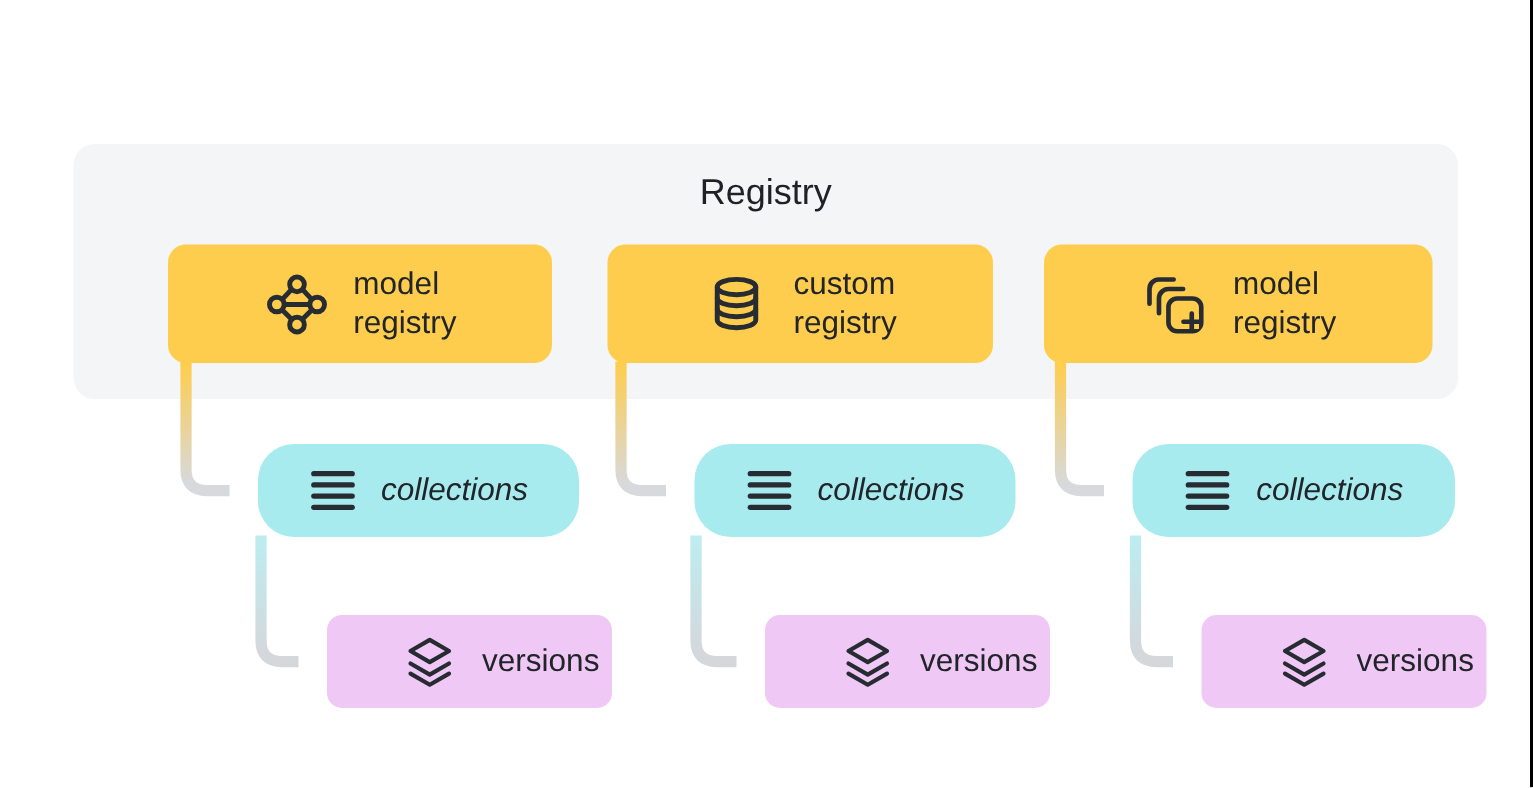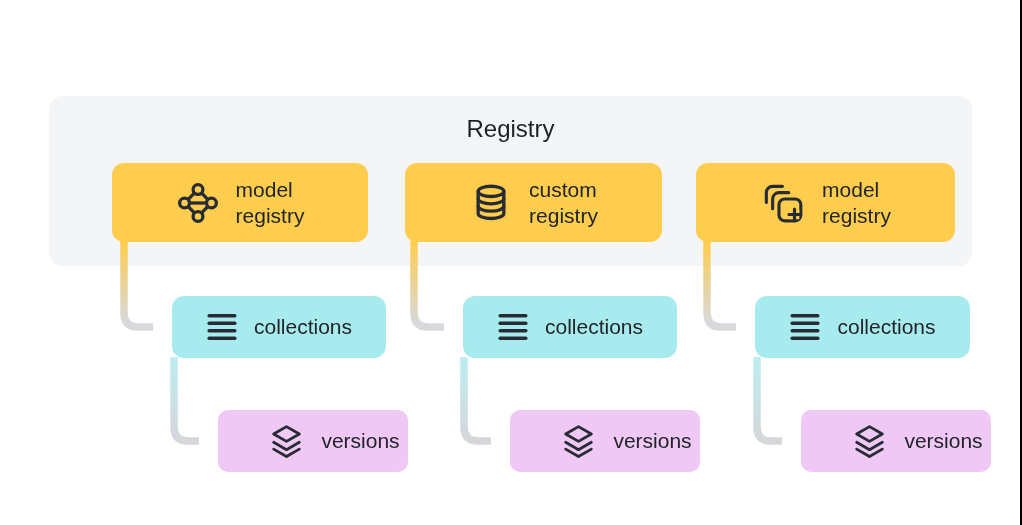--- a/index.html
+++ b/index.html
@@ -18,21 +18,21 @@
   .registry-title{
     position:absolute;top:19px;left:0;width:100%;text-align:center;
     font-size:24px;line-height:28px;color:#1e2227;
   }
   .connectors{position:absolute;left:0;top:0;pointer-events:none;}
   .card{
     position:absolute;display:flex;align-items:center;justify-content:center;
     gap:16px;box-sizing:border-box;margin-left:23px;
   }
   .registry-card{top:163px;height:79px;background:var(--registry-box,#FFCD4D);border-radius:12px;}
-  .collections-card{top:296px;height:62px;background:var(--collections-box,#A8EBEF);border-radius:12px;}
+  .collections-card{top:296px;height:62px;background:var(--collections-box,#A8EBEF);border-radius:24px;font-style:italic;}
   .versions-card{top:410px;height:62px;background:var(--versions-box,#F0C8F5);border-radius:10px;padding-left:42px;}
   .card-label{font-size:21px;color:#212529;white-space:nowrap;}
   .two-line span{display:block;line-height:26px;text-align:left;}
   .icon{flex:0 0 auto;display:block;}
   .icon .stroke{fill:none;stroke:var(--icon-dark,#272C33);stroke-width:2.7px;}
   .icon .round{stroke-linecap:round;stroke-linejoin:round;}
   .icon .thick{stroke-width:3.3px;}
   .icon .halo{fill:none;stroke:var(--registry-box,#FFCD4D);stroke-width:8px;stroke-linecap:butt;}
   .edge-line{position:absolute;right:0;top:0;width:2px;height:525px;background:#000;}
 </style>

